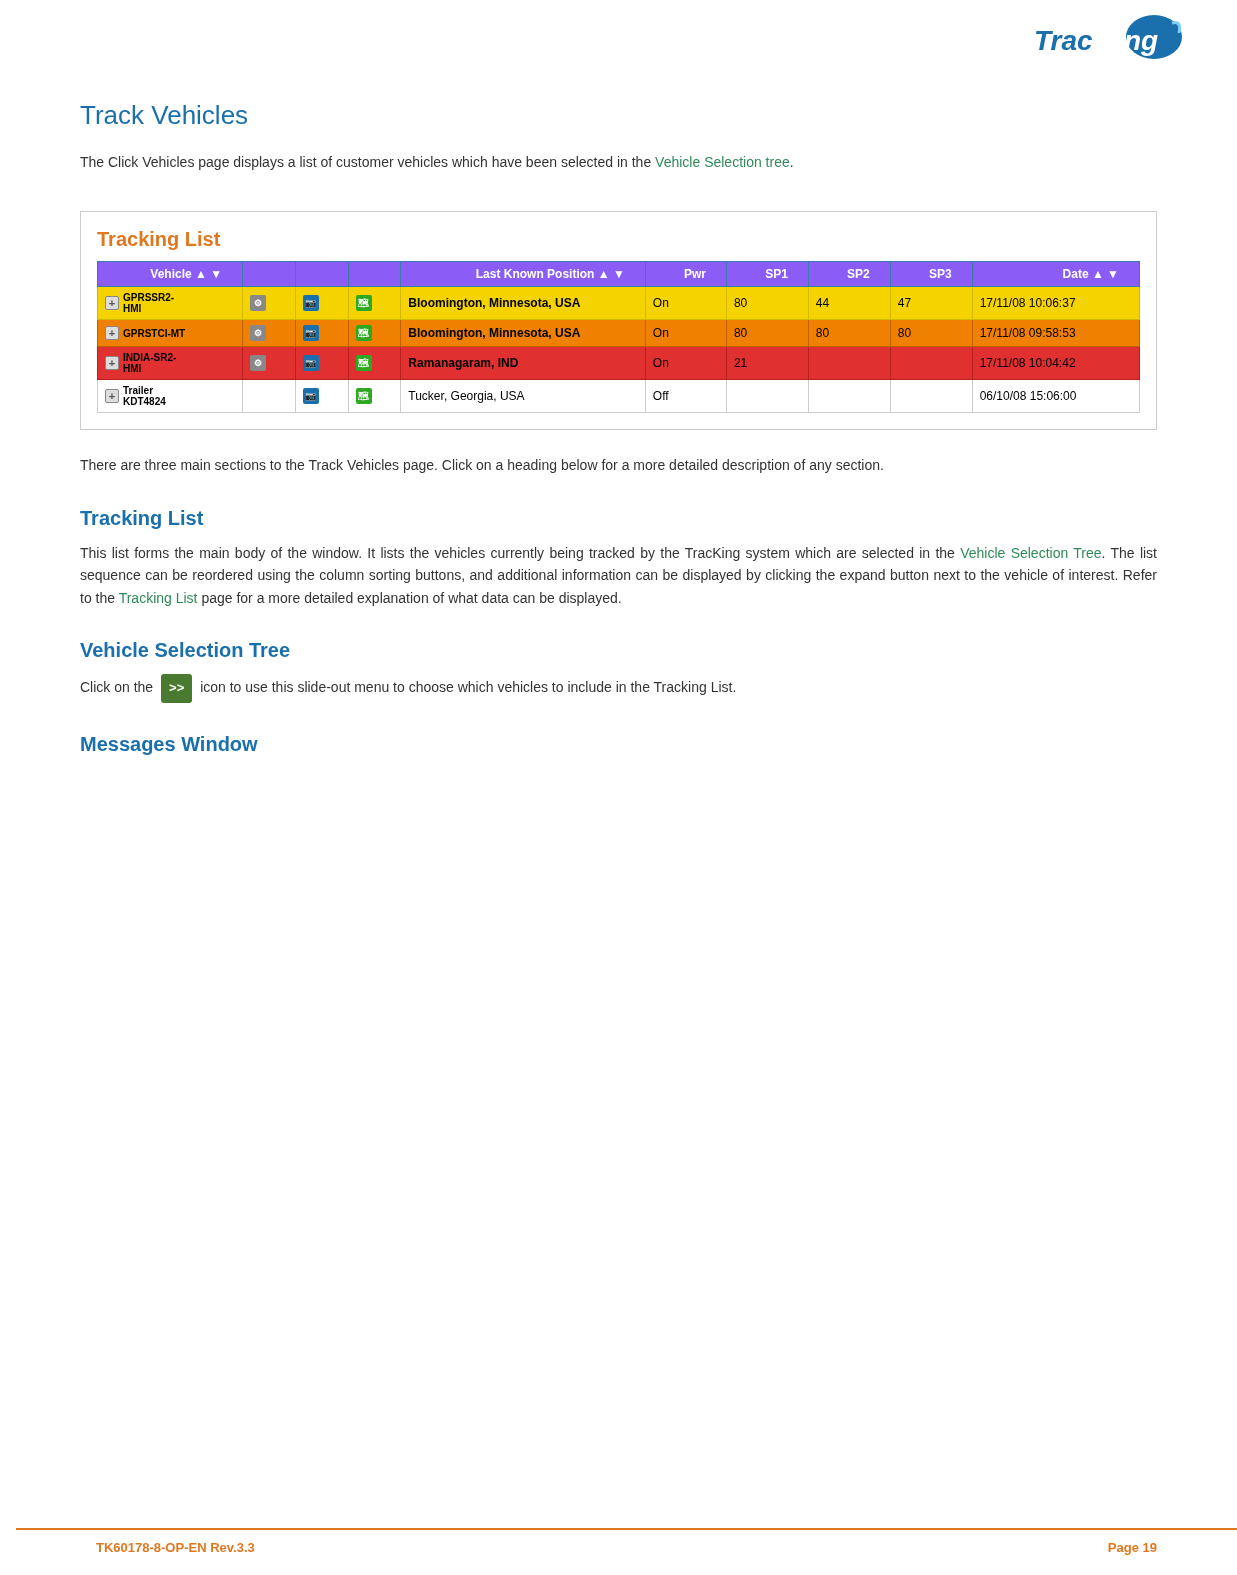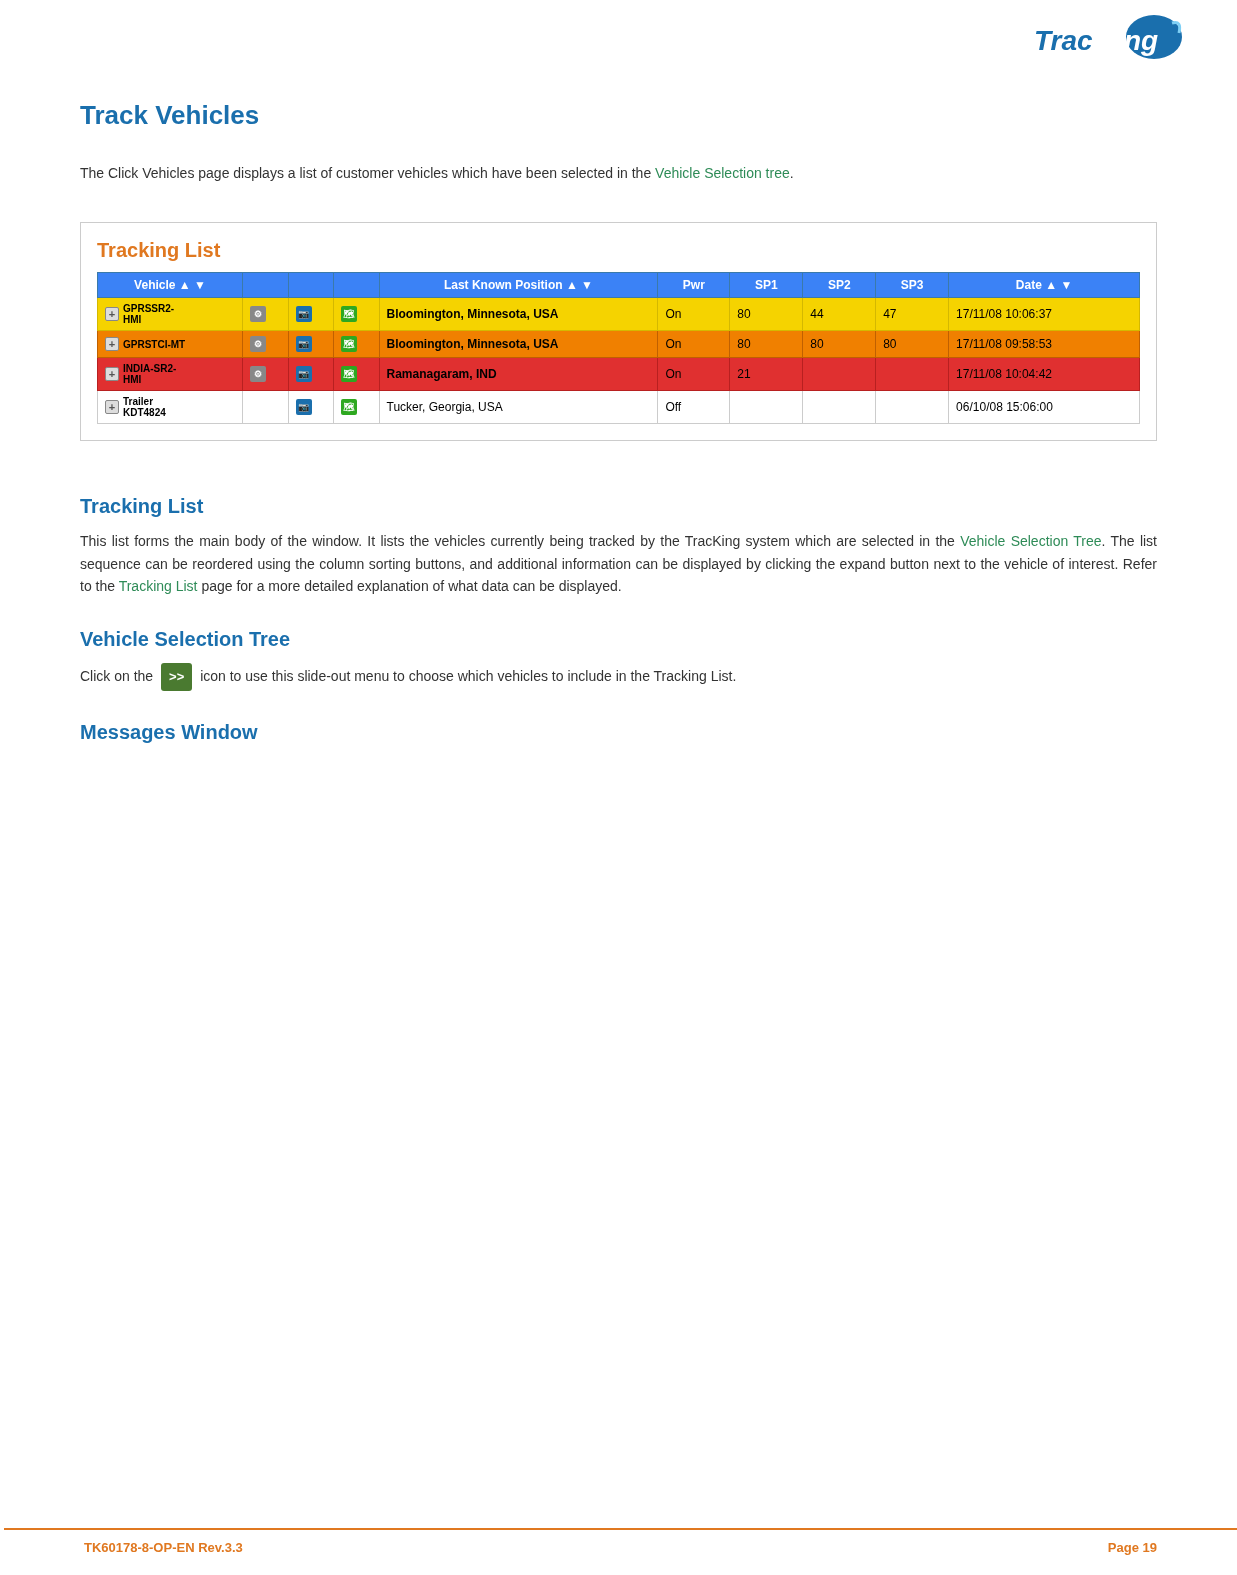--- a/index.html
+++ b/index.html
@@ -19,24 +19,24 @@
     
     .logo-area {
       position: absolute;
       top: 15px;
       right: 53px;
     }
 
     
     .page-title {
       font-size: 26px;
-      font-weight: bold;
+      font-weight: normal;
       color: #1a6fad;
       margin-top: 70px;
-      margin-bottom: 31px;
+      margin-bottom: 20px;
     }
     
     .body-text {
       font-size: 14px;
       line-height: 1.6;
       color: #333;
       margin-bottom: 14px;
     }
     .body-text.justified {
       text-align: justify;
@@ -62,24 +62,24 @@
       margin-bottom: 10px;
     }
 
     
     .tracking-table {
       border-collapse: collapse;
       width: 100%;
       font-size: 12px;
     }
     .tracking-table th {
-      background: #3b82f6;
+      background: #8b5cf6;
       color: #fff;
-      padding: 5px 13px;
-      text-align: center;
+      padding: 5px 20px;
+      text-align: right;
       border: 1px solid #3a7aaa;
       font-weight: bold;
       white-space: nowrap;
     }
     .tracking-table td {
       padding: 5px 7px;
       border: 1px solid #bbb;
       vertical-align: middle;
     }
     .row-yellow {
@@ -161,21 +161,21 @@
       font-weight: bold;
       font-size: 13px;
       vertical-align: middle;
       margin: 0 4px;
     }
 
     
     .page-footer {
       position: absolute;
       bottom: 20px;
-      left: 4px;
+      left: 16px;
       right: 0;
       border-top: 2px solid #e07820;
       padding: 10px 80px 0 80px;
       display: flex;
       justify-content: space-between;
       font-size: 13px;
       font-weight: bold;
       color: #e07820;
     }
   </style>
@@ -293,20 +293,21 @@
           <td></td>
           <td></td>
           <td></td>
           <td>06/10/08 15:06:00</td>
         </tr>
       </tbody>
     </table>
   </div>
 
   
+  <p class="body-text justified">There are three main sections to the Track Vehicles page. Click on a heading below for a more detailed description of any section.</p>
 
   
   <h2 class="section-heading">Tracking List</h2>
   <p class="body-text justified">
     <span>This list forms the main body of the window. It lists the vehicles currently being tracked by the TracKing system which are selected in the </span><a class="link-text">Vehicle Selection Tree</a><span>. The list sequence can be reordered using the column sorting buttons, and additional information can be displayed by clicking the expand button next to the vehicle of interest. Refer to the </span><a class="link-text">Tracking List</a><span> page for a more detailed explanation of what data can be displayed.</span>
   </p>
 
   
   <h2 class="section-heading">Vehicle Selection Tree</h2>
   <p class="body-text">

